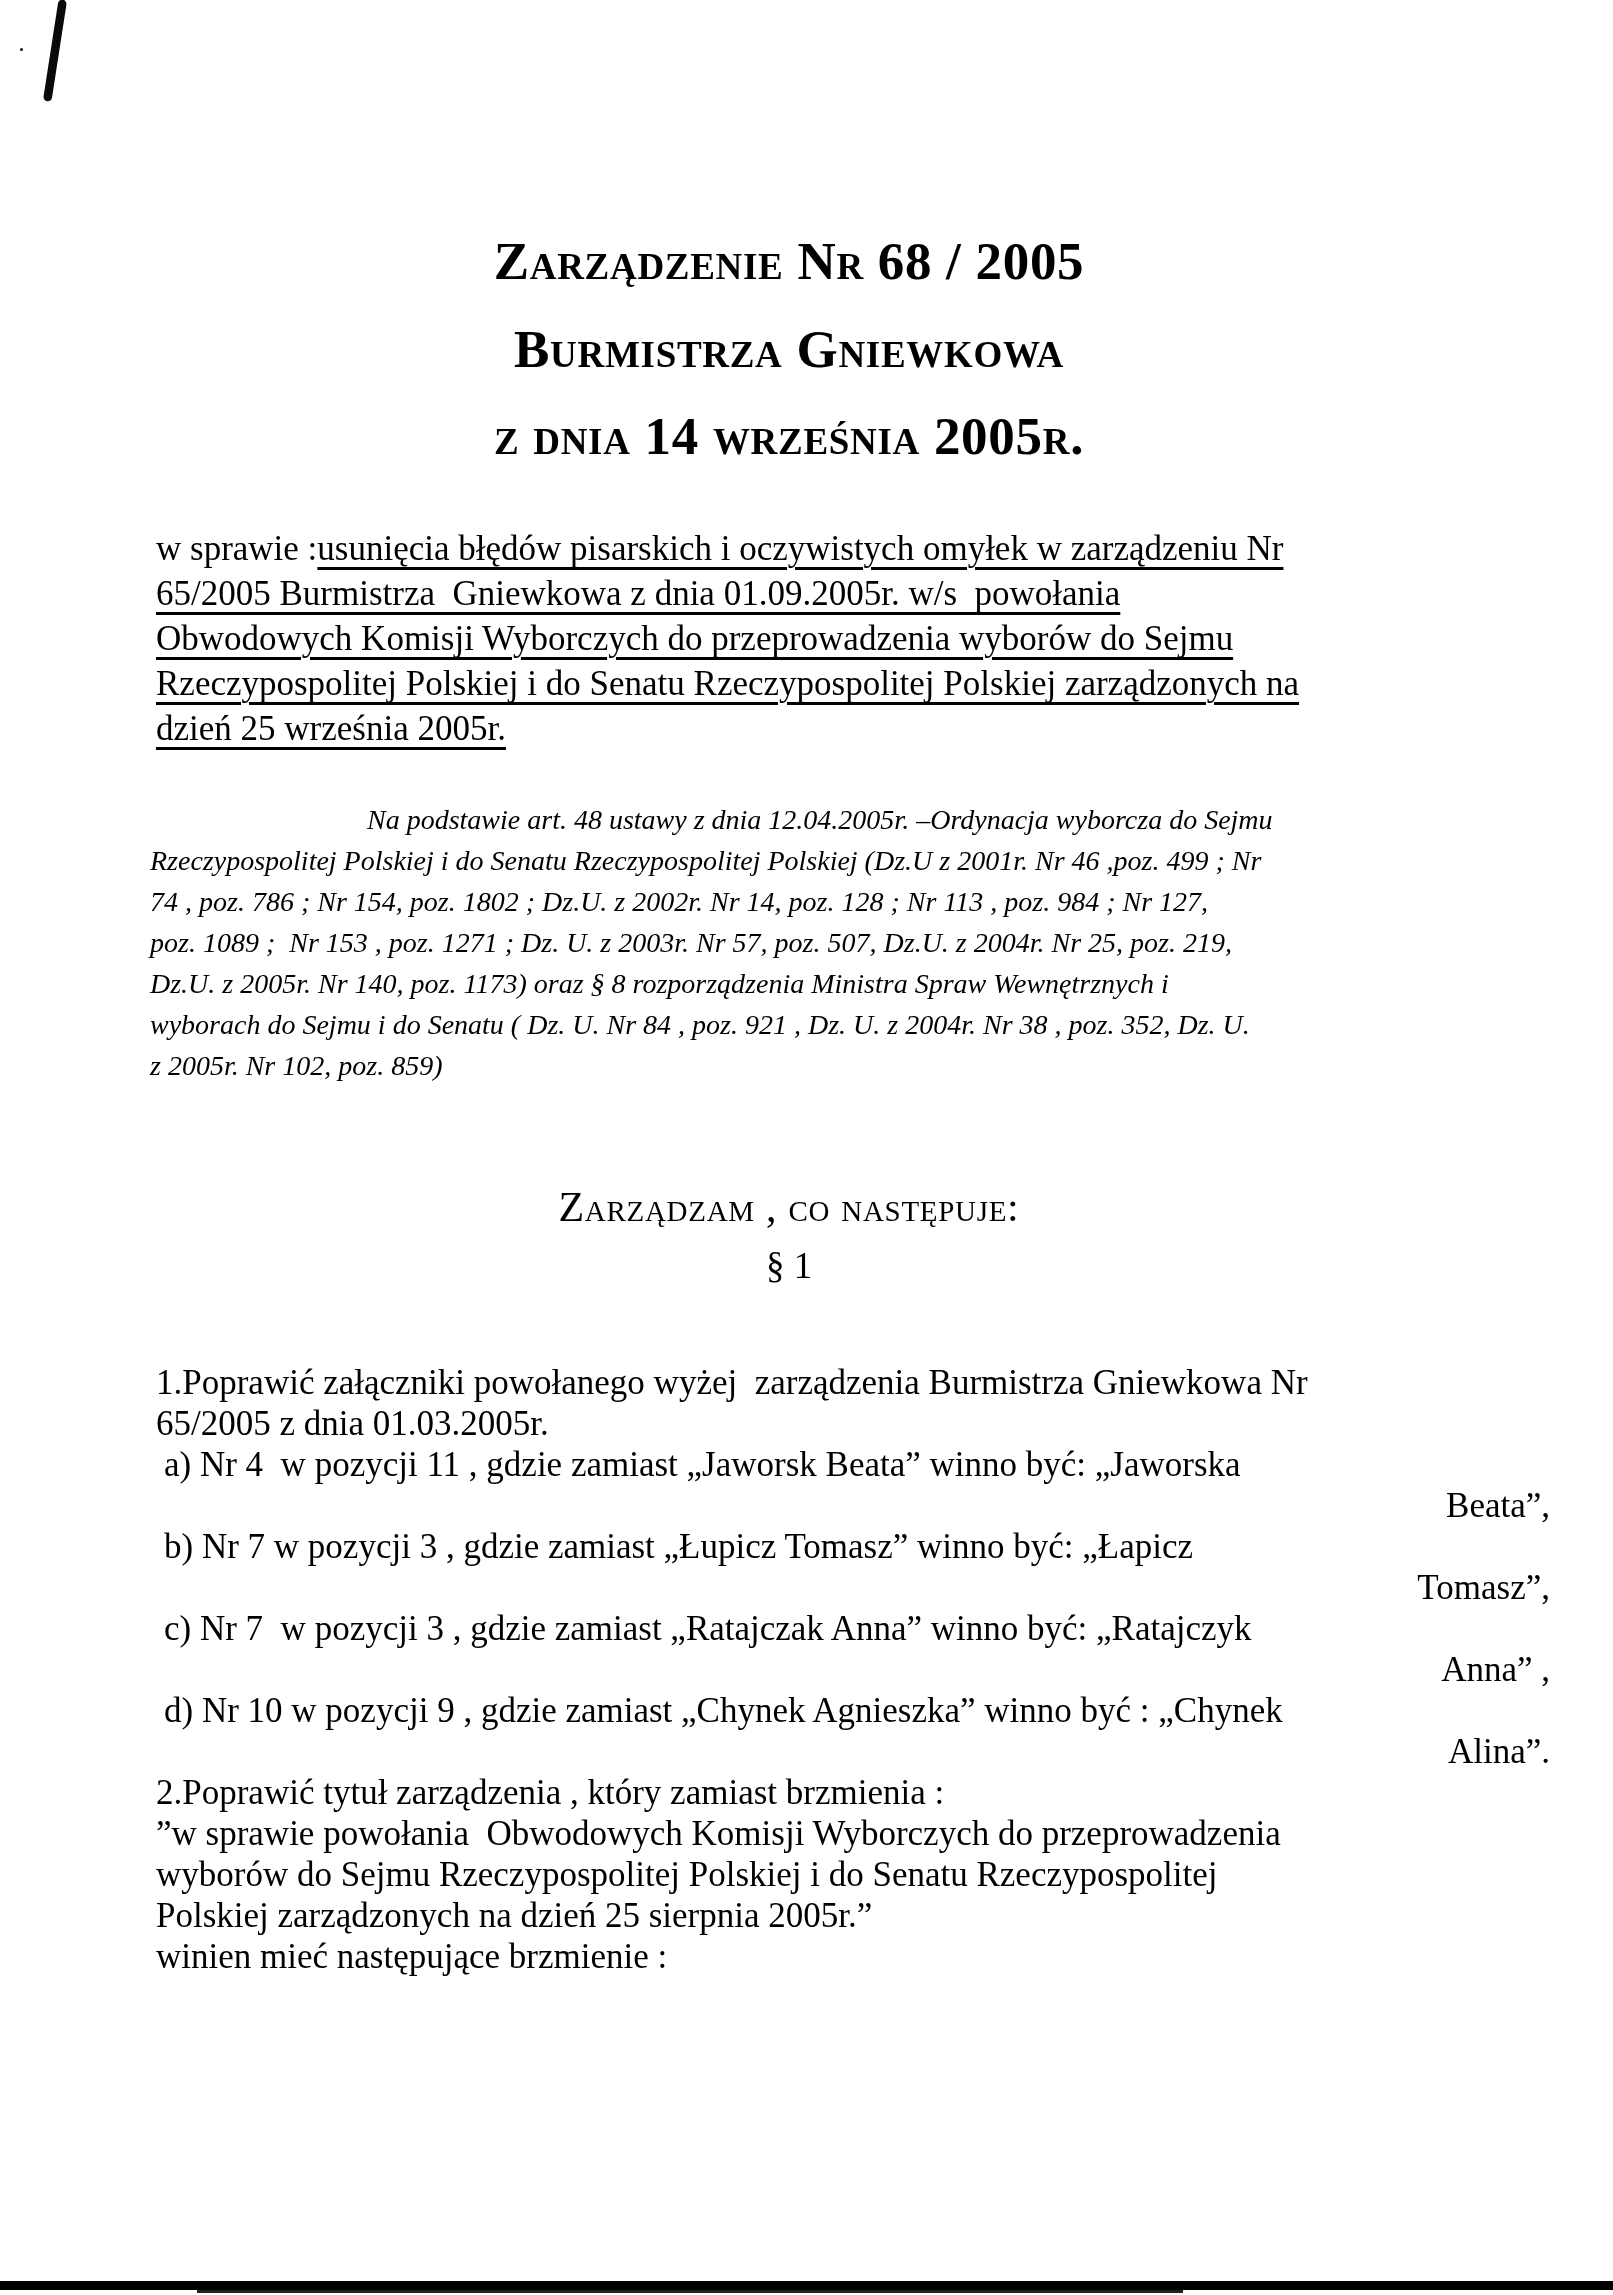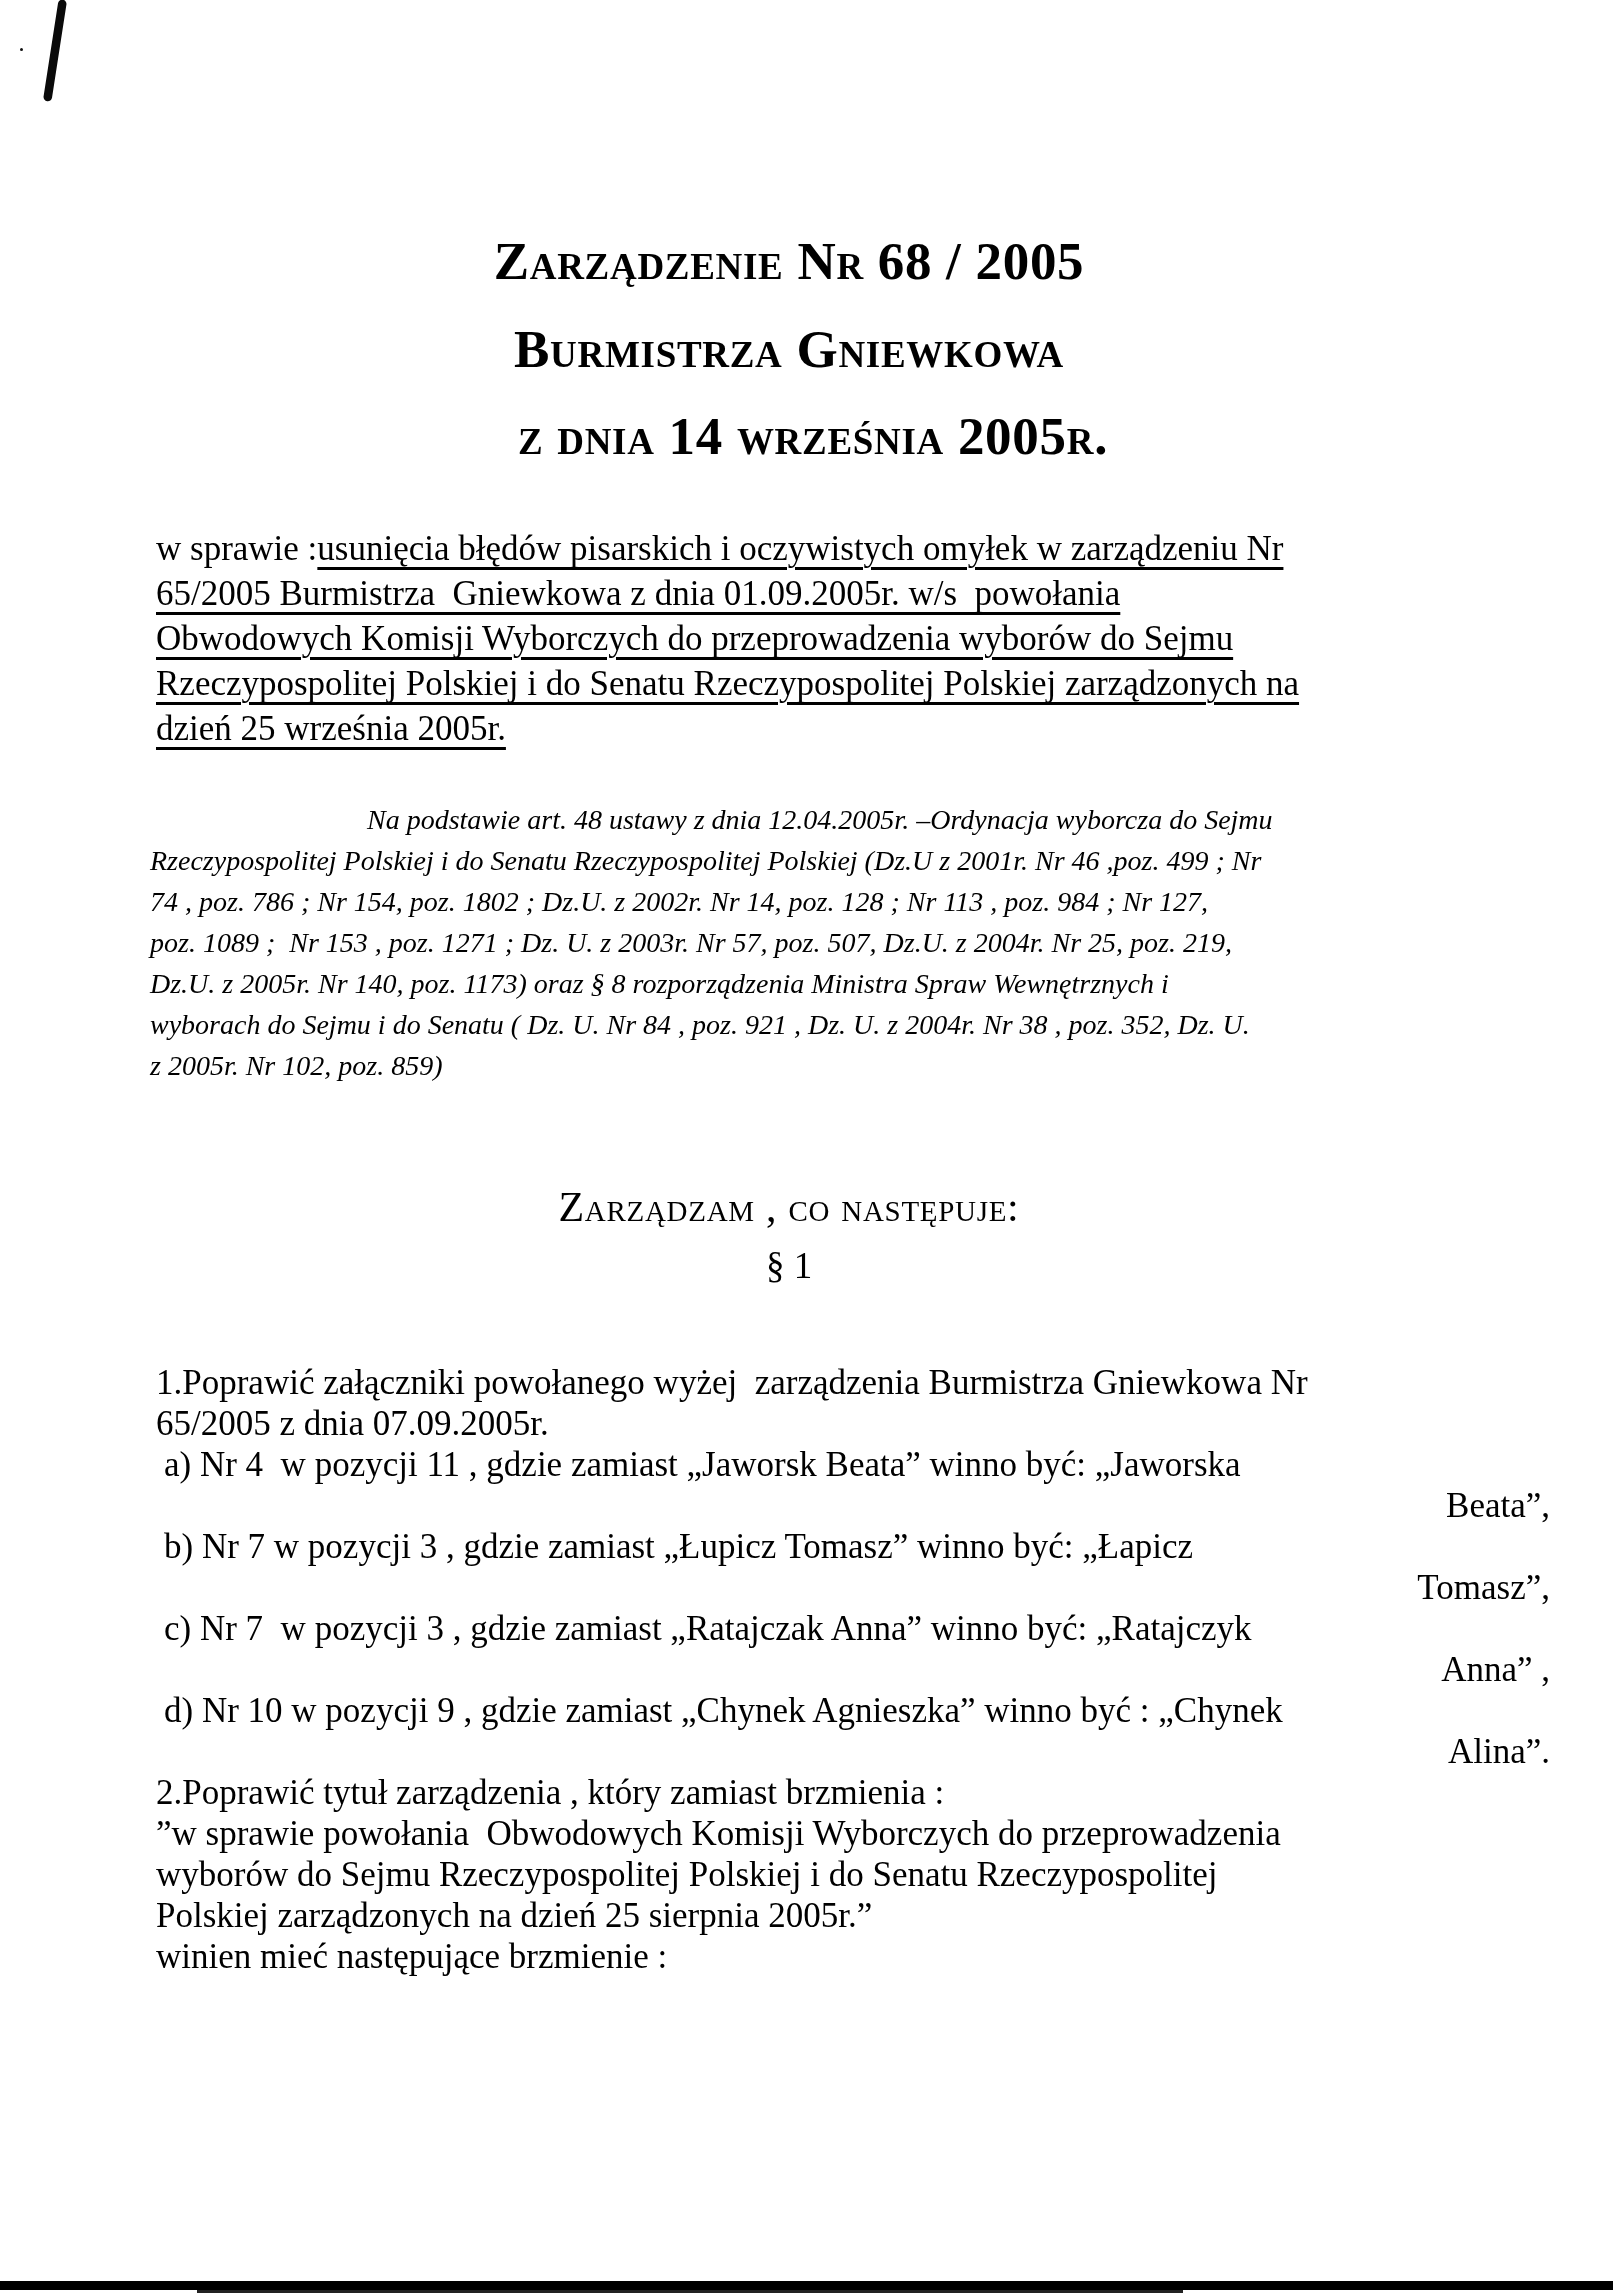--- a/index.html
+++ b/index.html
@@ -10,21 +10,21 @@
     position:relative; overflow:hidden;
   }
   .abs { position:absolute; }
   .heading {
     left:0; width:1578px; text-align:center;
     font-weight:bold; font-variant:small-caps;
     font-size:53px; letter-spacing:0.7px; white-space:pre;
   }
   #title1 { top:231px; }
   #title2 { top:319px; }
-  #title3 { top:406px;padding-left:24px; }
+  #title3 { top:406px; }
 
   .subject {
     left:156px; top:526px; width:1380px;
     font-size:35px; line-height:45px;
   }
   .subject div { white-space:pre; }
   .u {
     text-decoration:underline;
     text-decoration-thickness:2.6px;
     text-underline-offset:6.6px;
@@ -96,21 +96,21 @@
   <div>Dz.U. z 2005r. Nr 140, poz. 1173) oraz § 8 rozporządzenia Ministra Spraw Wewnętrznych i</div>
   <div>wyborach do Sejmu i do Senatu ( Dz. U. Nr 84 , poz. 921 , Dz. U. z 2004r. Nr 38 , poz. 352, Dz. U.</div>
   <div>z 2005r. Nr 102, poz. 859)</div>
 </div>
 
 <div class="abs order-heading">Zarządzam , co następuje:</div>
 <div class="abs section-heading">§ 1</div>
 
 <div class="abs body-block">
   <div>1.Poprawić załączniki powołanego wyżej  zarządzenia Burmistrza Gniewkowa Nr</div>
-  <div>65/2005 z dnia 07.09.2005r.</div>
+  <div>65/2005 z dnia 01.03.2005r.</div>
   <div class="li-first">a) Nr 4  w pozycji 11 , gdzie zamiast „Jaworsk Beata” winno być: „Jaworska</div>
   <div class="li-wrap">Beata”,</div>
   <div class="li-first">b) Nr 7 w pozycji 3 , gdzie zamiast „Łupicz Tomasz” winno być: „Łapicz</div>
   <div class="li-wrap">Tomasz”,</div>
   <div class="li-first">c) Nr 7  w pozycji 3 , gdzie zamiast „Ratajczak Anna” winno być: „Ratajczyk</div>
   <div class="li-wrap">Anna” ,</div>
   <div class="li-first">d) Nr 10 w pozycji 9 , gdzie zamiast „Chynek Agnieszka” winno być : „Chynek</div>
   <div class="li-wrap">Alina”.</div>
   <div>2.Poprawić tytuł zarządzenia , który zamiast brzmienia :</div>
   <div>”w sprawie powołania  Obwodowych Komisji Wyborczych do przeprowadzenia</div>

